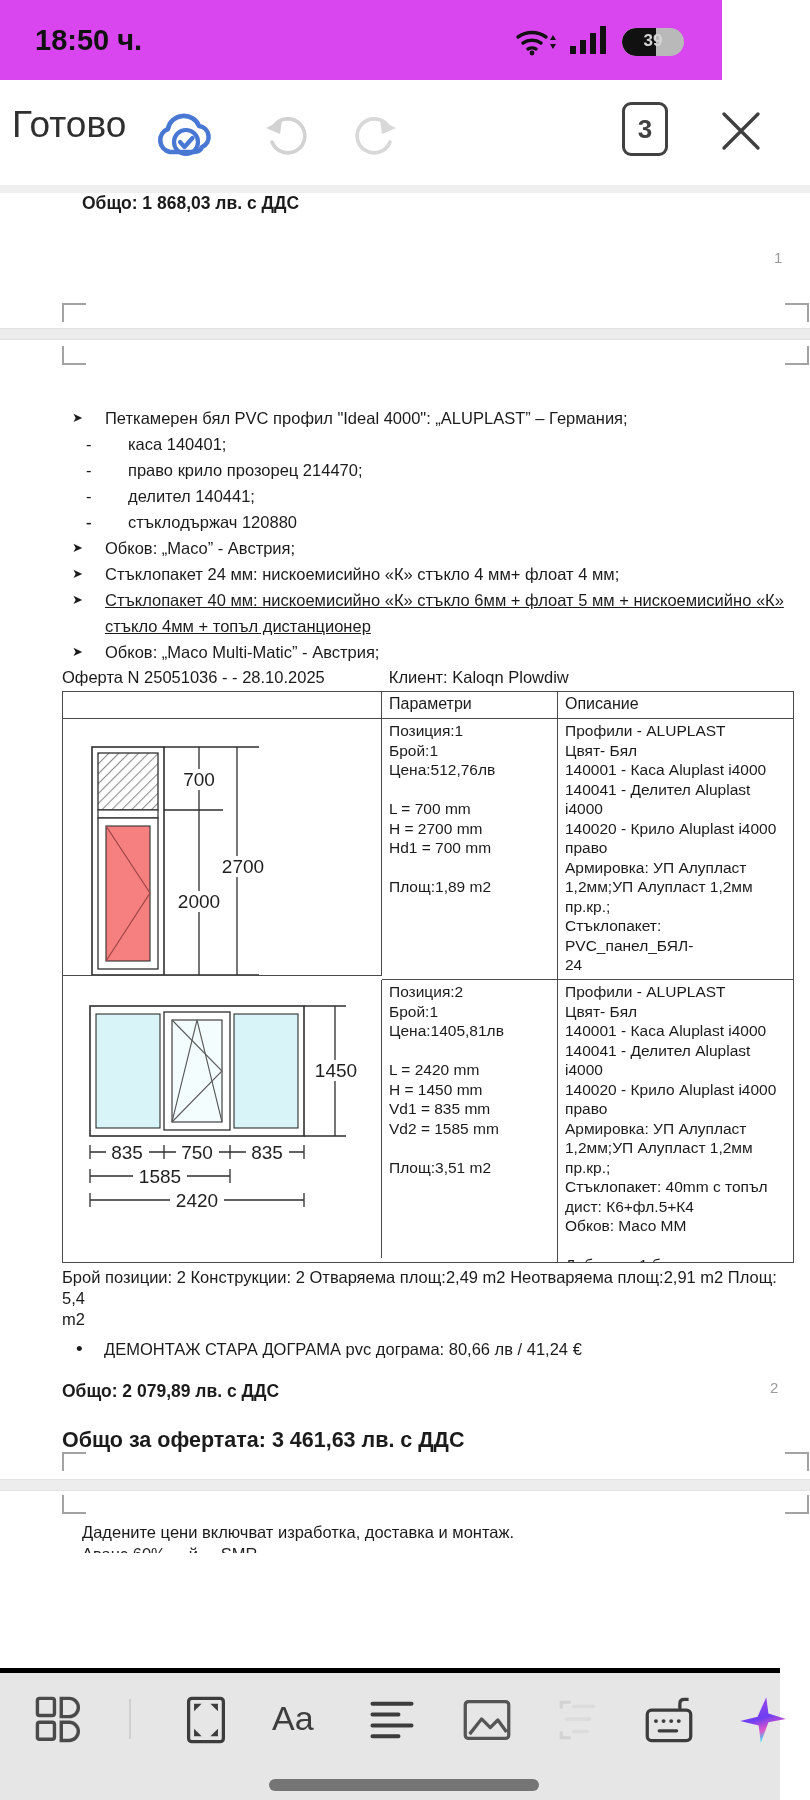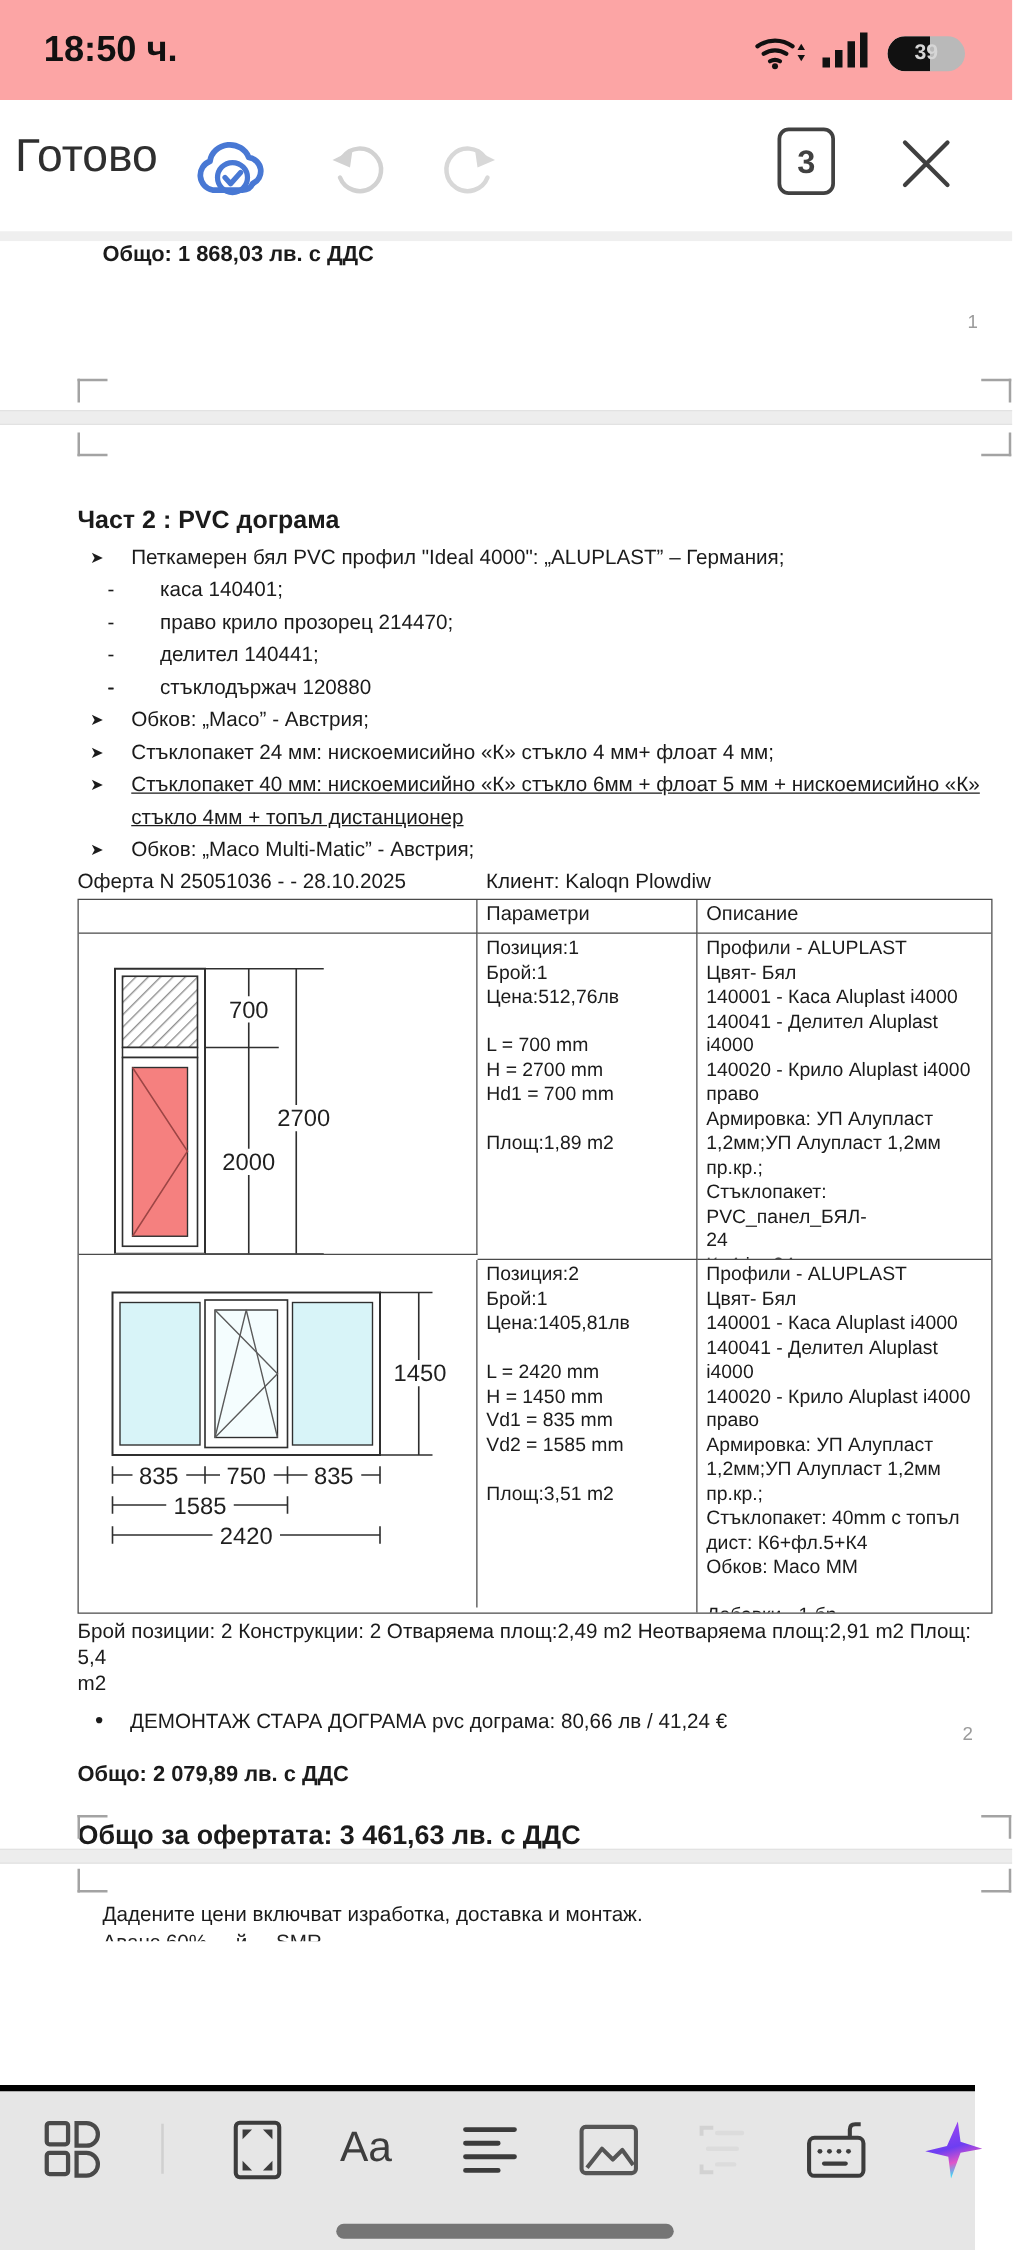--- a/index.html
+++ b/index.html
@@ -1,20 +1,20 @@
 <!DOCTYPE html>
 <html><head>
 <meta charset="utf-8">
 <style>
   html,body{margin:0;padding:0;background:#fff;}
   .screen{position:relative;width:810px;height:1800px;background:#fff;overflow:hidden;
           font-family:"Liberation Sans","DejaVu Sans",sans-serif;color:#1b1b1b;}
 
   
-  .status-bar{position:absolute;left:0;top:0;width:810px;height:80px;background:#fca5a5;}
+  .status-bar{position:absolute;left:0;top:0;width:722px;height:80px;background:#d946ef;}
   .time{position:absolute;left:35px;top:24px;font-size:29px;font-weight:600;color:#111;}
   .sb-icons{position:absolute;right:38px;top:24px;display:flex;align-items:center;gap:10px;}
   .battery{position:relative;width:62px;height:28px;border-radius:14px;background:#b9b9b9;overflow:hidden;}
   .battery .fill{position:absolute;left:0;top:0;bottom:0;width:55%;background:#111;border-radius:14px 0 0 14px;}
   .battery .pct{position:absolute;left:0;right:0;top:3px;text-align:center;font-size:17px;font-weight:700;color:#d6d6d6;}
 
   
   .app-toolbar{position:absolute;left:0;top:80px;width:810px;height:105px;background:#fff;}
   .done{position:absolute;left:12px;top:24px;font-size:37px;color:#2f2f2f;}
   .tb-icon{position:absolute;top:26px;}
@@ -156,21 +156,20 @@
     <div class="p1-total">Общо: 1 868,03  лв. с ДДС</div>
     <div class="pagenum n1">1</div>
 
     <div class="mark tl" style="left:62px;top:110px;"></div>
     <div class="mark tr" style="left:785px;top:110px;"></div>
     <div class="break-band" style="top:135px;"></div>
     <div class="mark bl" style="left:62px;top:153px;"></div>
     <div class="mark br" style="left:785px;top:153px;"></div>
 
     <div class="page2">
-      <h2 class="p2-heading">Част 2 : PVC дограма</h2>
 
       <ul class="bullets">
         <li class="arrow"><span class="mk">➤</span><span class="txt">Петкамерен бял PVC профил "Ideal 4000": „ALUPLAST” – Германия;</span></li>
         <li class="dash"><span class="mk">-</span><span class="txt">каса 140401;</span></li>
         <li class="dash"><span class="mk">-</span><span class="txt">право крило прозорец 214470;</span></li>
         <li class="dash"><span class="mk">-</span><span class="txt">делител 140441;</span></li>
         <li class="dash"><span class="mk">-</span></li>
         <li class="dash"><span class="mk">-</span><span class="txt">стъклодържач 120880</span></li>
         <li class="arrow"><span class="mk">➤</span><span class="txt">Обков: „Maco” - Австрия;</span></li>
         <li class="arrow"><span class="mk">➤</span><span class="txt">Стъклопакет 24 мм: нискоемисийно «К» стъкло 4 мм+ флоат 4 мм;</span></li>

